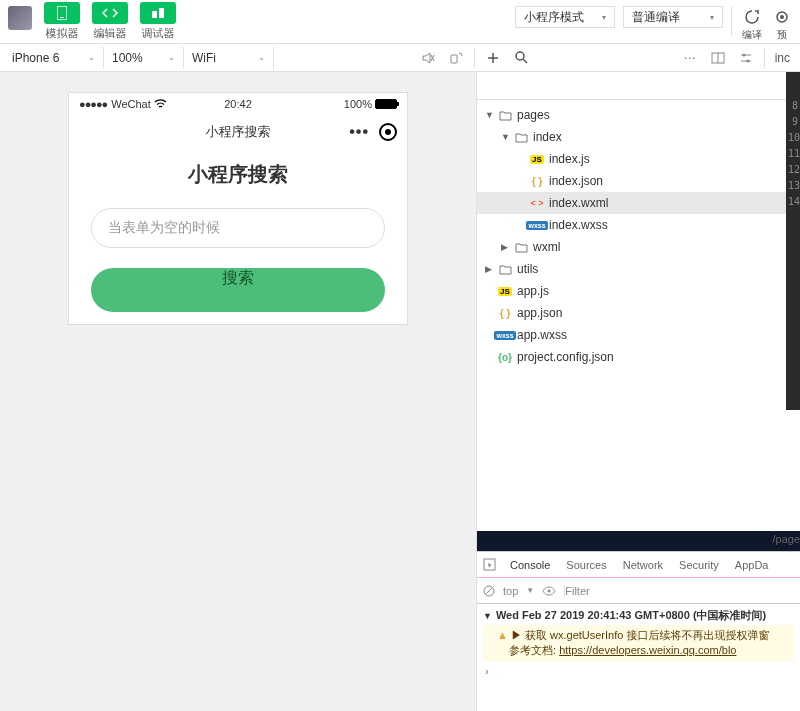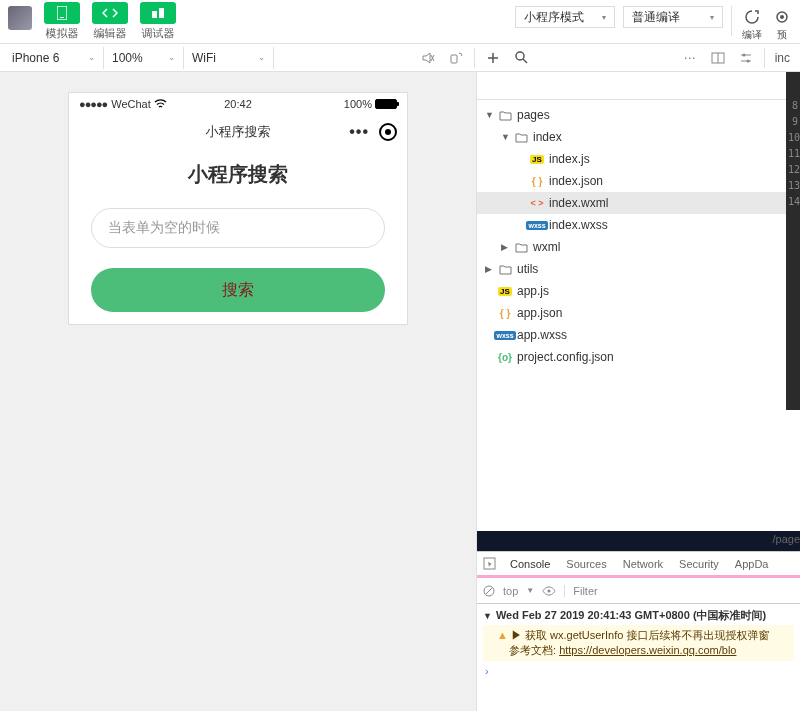--- a/index.html
+++ b/index.html
@@ -41,21 +41,21 @@
     .battery-icon { width: 22px; height: 10px; border: 1px solid #000; border-radius: 2px; margin-left: 3px; position: relative; background: #000; }
     .battery-icon::after { content: ''; position: absolute; right: -3px; top: 2px; width: 2px; height: 4px; background: #000; border-radius: 0 1px 1px 0; }
     .sim-nav { height: 34px; display: flex; align-items: center; justify-content: center; position: relative; font-size: 13px; }
     .sim-nav-actions { position: absolute; right: 10px; display: flex; align-items: center; gap: 10px; }
     .dots-icon { font-size: 16px; font-weight: bold; letter-spacing: 1px; }
     .target-icon { width: 18px; height: 18px; border: 2px solid #000; border-radius: 50%; display: flex; align-items: center; justify-content: center; }
     .target-icon::after { content: ''; width: 6px; height: 6px; background: #000; border-radius: 50%; }
     .sim-content { padding: 12px 22px; }
     .sim-title { font-size: 20px; font-weight: bold; text-align: center; margin-bottom: 20px; }
     .sim-input { width: 100%; height: 40px; border: 1px solid #ddd; border-radius: 20px; padding: 0 16px; font-size: 14px; color: #999; display: flex; align-items: center; margin-bottom: 20px; }
-    .sim-search-btn { width: 100%; height: 44px; background: #4dbd7a; color: #7f1d1d; border-radius: 22px; display: flex; align-items: center; justify-content: center; font-size: 16px; }
+    .sim-search-btn { width: 100%; height: 44px; background: #4dbd7a; color: #14532d; border-radius: 22px; display: flex; align-items: flex-start; justify-content: center; font-size: 16px; }
     
     
     .file-tree-toolbar { height: 28px; display: flex; align-items: center; padding: 0 8px; border-bottom: 1px solid #e0e0e0; gap: 10px; }
     .file-tree { padding: 4px 0; font-size: 12px; }
     .tree-row { height: 22px; display: flex; align-items: center; padding-left: 8px; }
     .tree-row.selected { background: #e8e8e8; }
     .tree-indent-0 { padding-left: 8px; }
     .tree-indent-1 { padding-left: 24px; }
     .tree-indent-2 { padding-left: 40px; }
     .tree-chevron { width: 10px; font-size: 9px; color: #666; margin-right: 2px; }
@@ -63,25 +63,25 @@
     .folder-icon { color: #666; }
     .js-badge { background: #f7df1e; color: #000; font-size: 8px; font-weight: bold; padding: 0 2px; border-radius: 2px; }
     .json-badge { color: #e8a33d; font-weight: bold; }
     .wxml-badge { color: #e8623d; font-weight: bold; font-size: 9px; }
     .wxss-badge { background: #2b7bb9; color: #fff; font-size: 7px; font-weight: bold; padding: 1px 2px; border-radius: 2px; }
     .config-badge { color: #4dbd7a; font-weight: bold; }
     .code-lines { color: #888; font-size: 10px; font-family: monospace; padding: 26px 2px 0; line-height: 16px; text-align: right; }
     
     
     .devtools { border-top: 1px solid #ccc; flex: 1; display: flex; flex-direction: column; min-height: 0; }
-    .devtools-tabs { height: 26px; display: flex; align-items: center; border-bottom: 3px solid #f9a8d4; padding: 0 6px; gap: 12px; font-size: 11px; color: #666; }
+    .devtools-tabs { height: 26px; display: flex; align-items: center; border-bottom: 1px solid #f9a8d4; padding: 0 6px; gap: 12px; font-size: 11px; color: #666; }
     .devtools-tab { padding: 0 2px; }
     .devtools-tab.active { color: #333; }
     .devtools-filter { height: 26px; display: flex; align-items: center; border-bottom: 1px solid #ccc; padding: 0 6px; gap: 8px; font-size: 11px; color: #888; }
-    .filter-input { border-left: 1px solid #ddd; padding-left: 8px; flex: 1; }
+    .filter-input { border-left: 1px solid #ddd; flex: 1; }
     .console-body { flex: 1; padding: 4px 6px; font-size: 11px; font-family: Menlo, monospace; overflow: hidden; }
     .console-time { display: flex; align-items: center; }
     .console-time .chev { margin-right: 4px; font-size: 9px; }
     .console-warn { background: #fffbe5; border-left: 0px; padding: 3px 4px 3px 14px; margin-top: 2px; color: #5c3c00; }
     .console-warn a { color: #5c3c00; text-decoration: underline; }
     .warn-icon { color: #e8a33d; margin-right: 3px; }
     .console-prompt { color: #367cf1; margin-top: 4px; padding-left: 2px; }
     
     svg { display: block; }
   </style>

